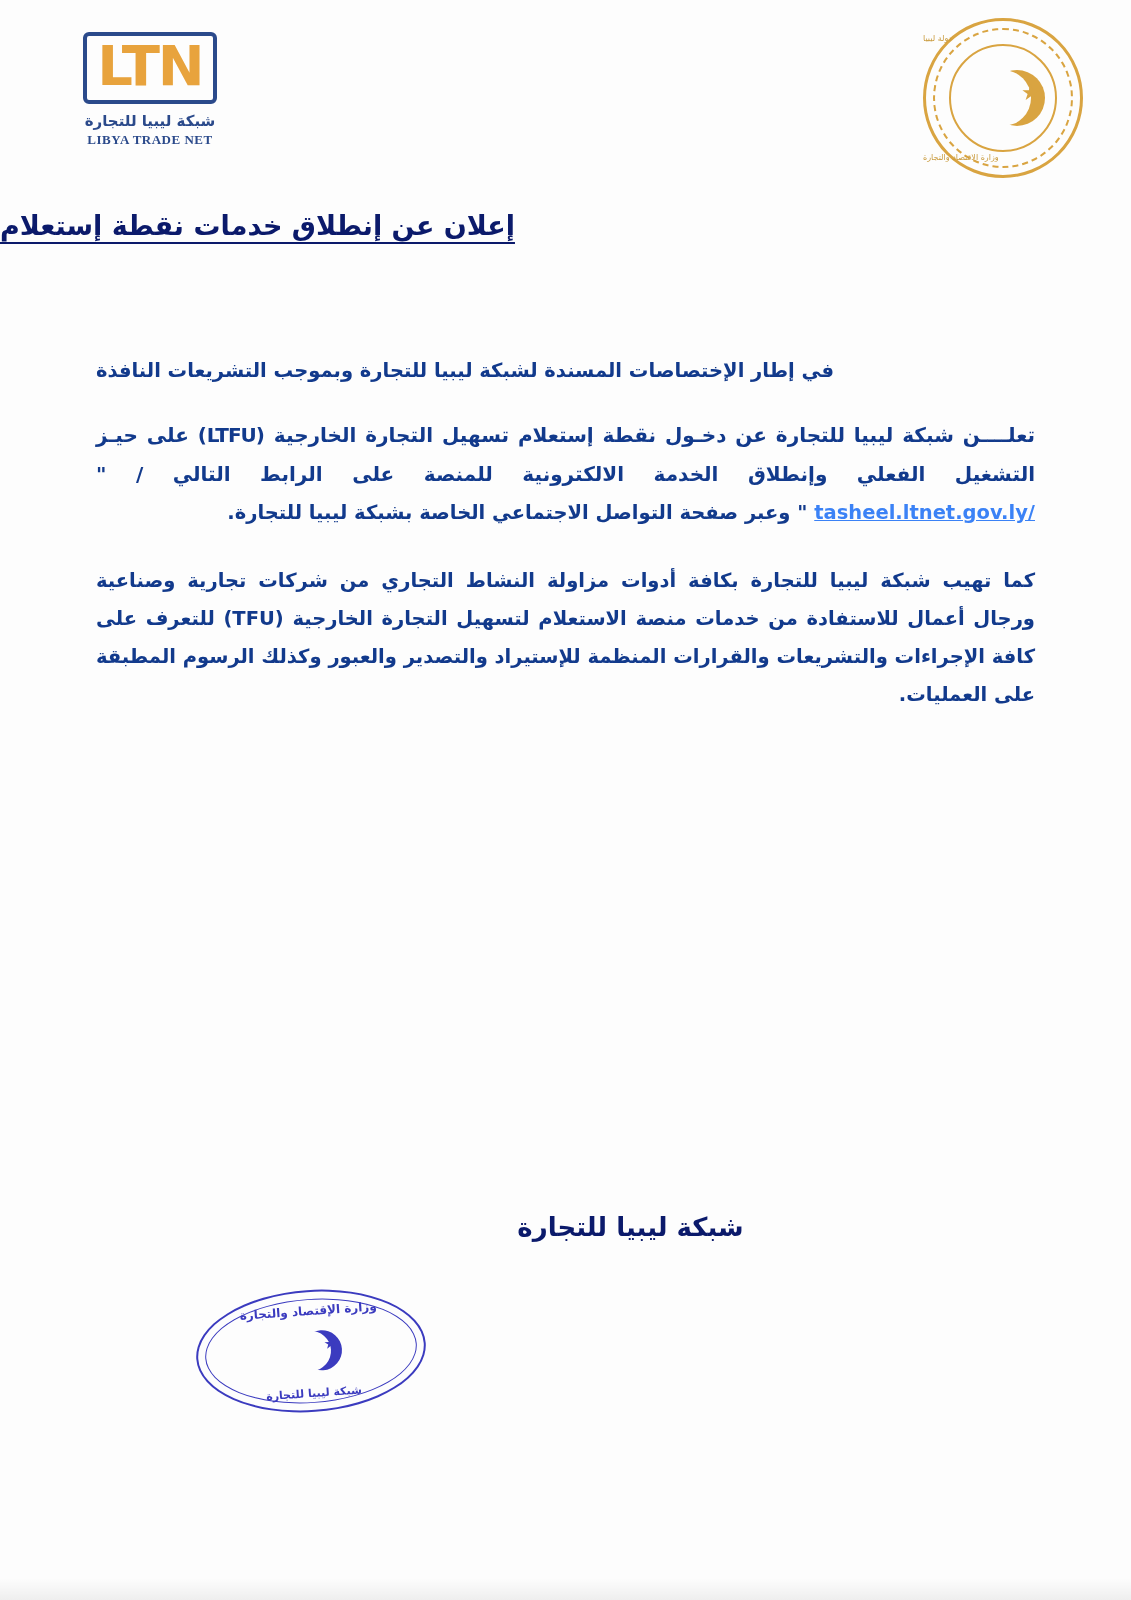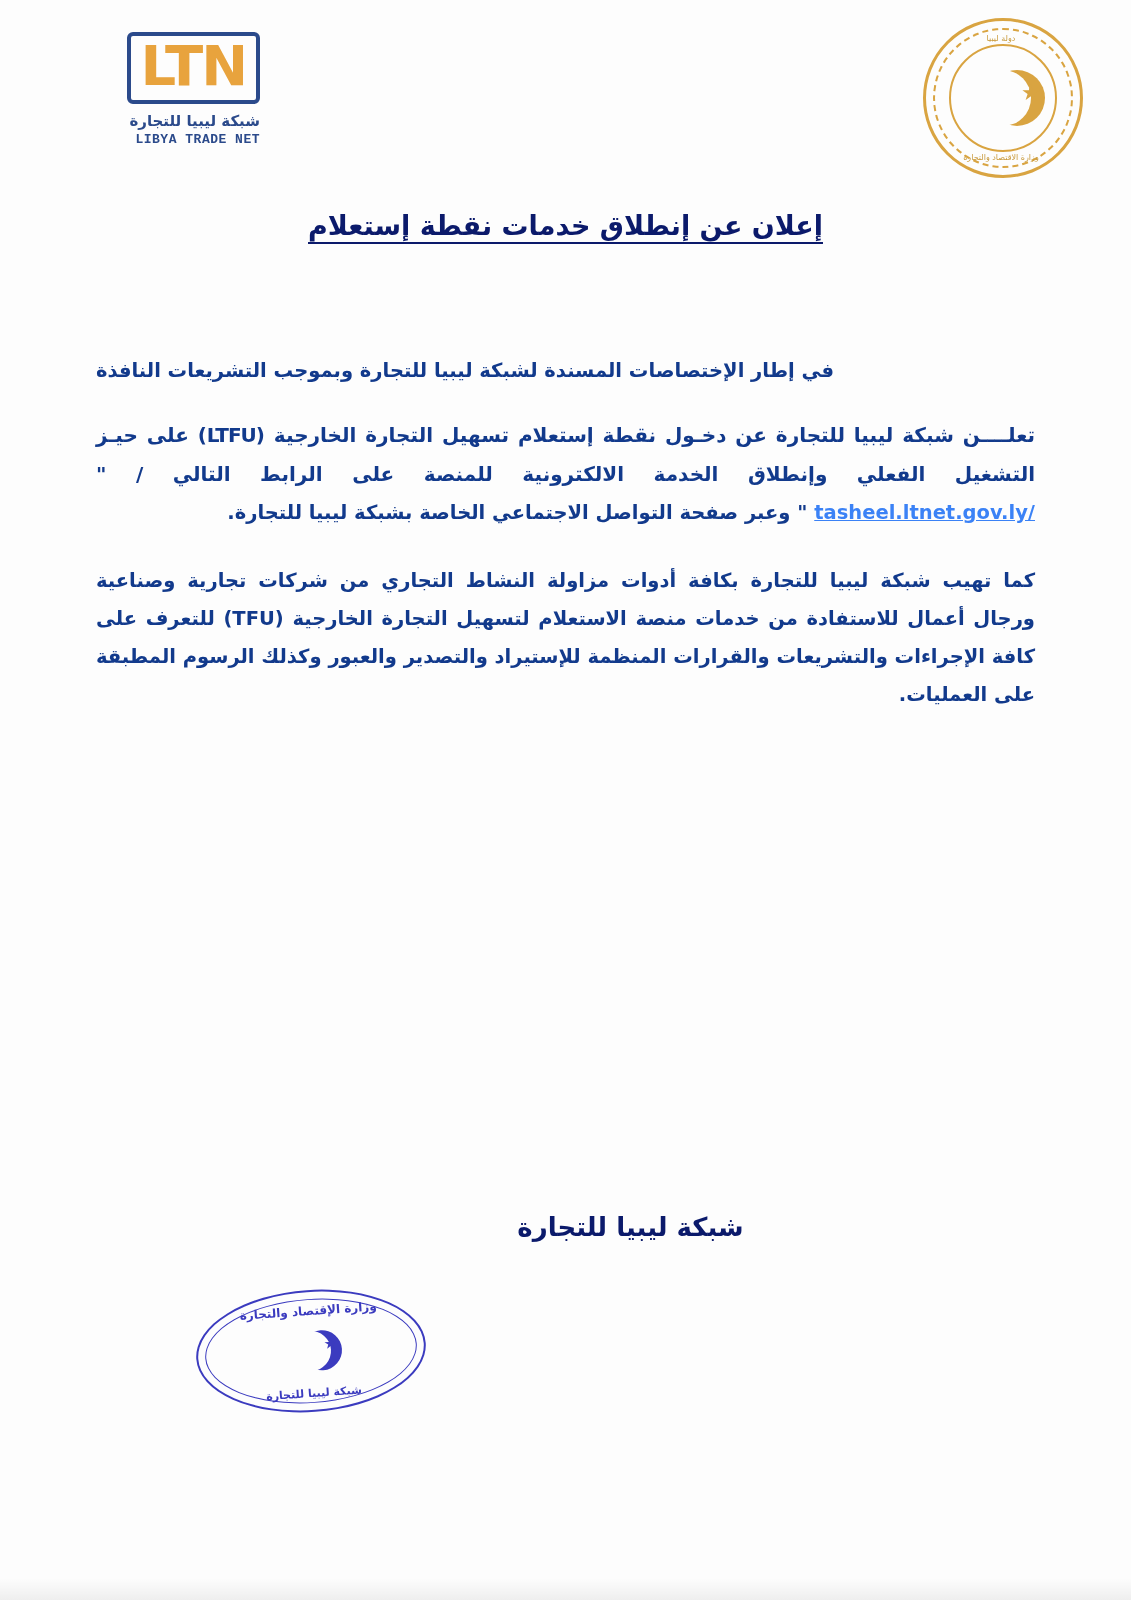--- a/index.html
+++ b/index.html
@@ -30,21 +30,21 @@
     right: 0;
     height: 170px;
   }
 
   
   .ltn-logo {
     position: absolute;
     left: 40px;
     top: 14px;
     width: 220px;
-    text-align: right;
+    text-align: center;
   }
   .ltn-mark {
     font-family: "DejaVu Sans", sans-serif;
     font-weight: bold;
     font-size: 56px;
     letter-spacing: -2px;
     line-height: 1;
     color: #2b4a8b;
     display: inline-block;
     border: 4px solid #2b4a8b;
@@ -61,21 +61,21 @@
     font-weight: bold;
     color: #2b4a8b;
     direction: rtl;
   }
   .ltn-sub-en {
     margin-top: 2px;
     font-size: 13px;
     font-weight: bold;
     letter-spacing: 0.5px;
     color: #2b4a8b;
-    font-family: Liberation Mono, monospace;
+    font-family: Liberation Serif, serif;
   }
 
   
   .gov-seal {
     position: absolute;
     right: 48px;
     top: 0;
     width: 160px;
     height: 160px;
   }
@@ -107,35 +107,35 @@
     top: 12px;
     font-size: 22px;
     color: #d9a441;
     line-height: 1;
   }
   .gov-seal .seal-text-top,
   .gov-seal .seal-text-bottom {
     position: absolute;
     left: 0;
     right: 4px;
-    text-align: center;
+    text-align: left;
     font-size: 8px;
     color: #c99a3c;
     letter-spacing: 1px;
   }
   .gov-seal .seal-text-top { top: 16px; }
   .gov-seal .seal-text-bottom { bottom: 16px; }
 
   
   .title-block {
     position: absolute;
     top: 200px;
     left: 0;
     right: 0;
-    text-align: center;
+    text-align: left;
   }
   .title-line {
     font-size: 27px;
     font-weight: bold;
     color: #0b1a6b;
     line-height: 1.9;
     text-decoration: underline;
     text-underline-offset: 7px;
     text-decoration-thickness: 2px;
     display: block;

